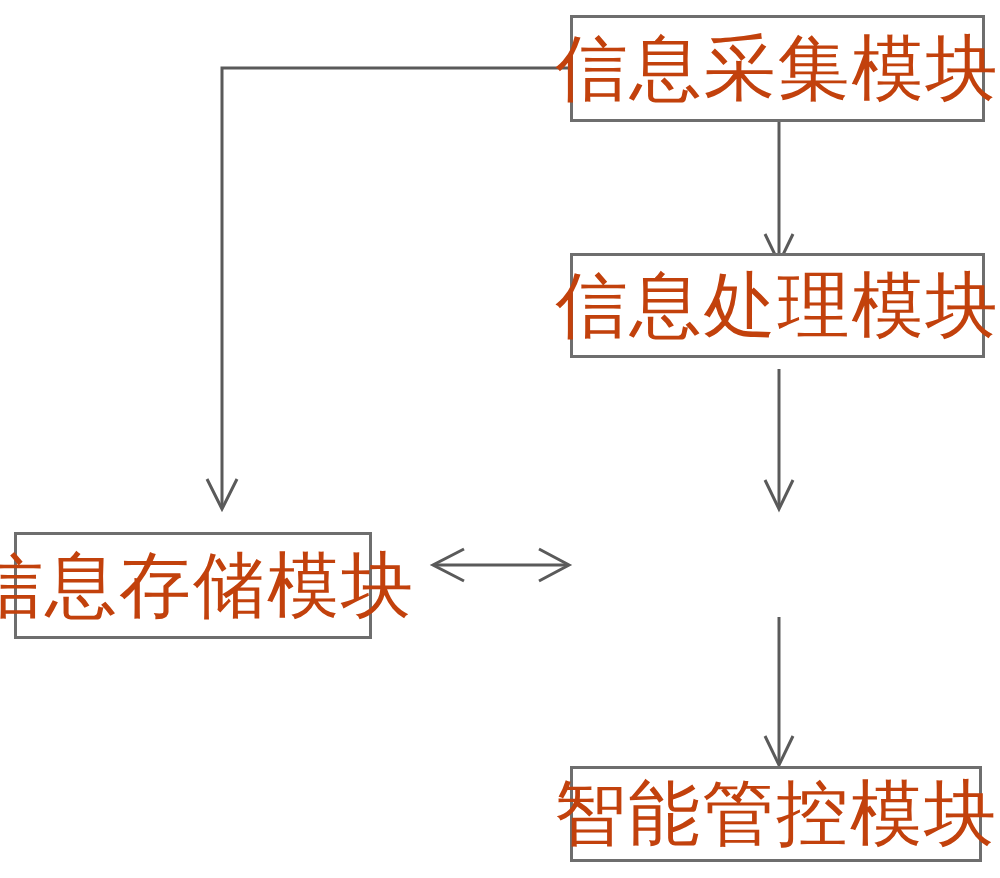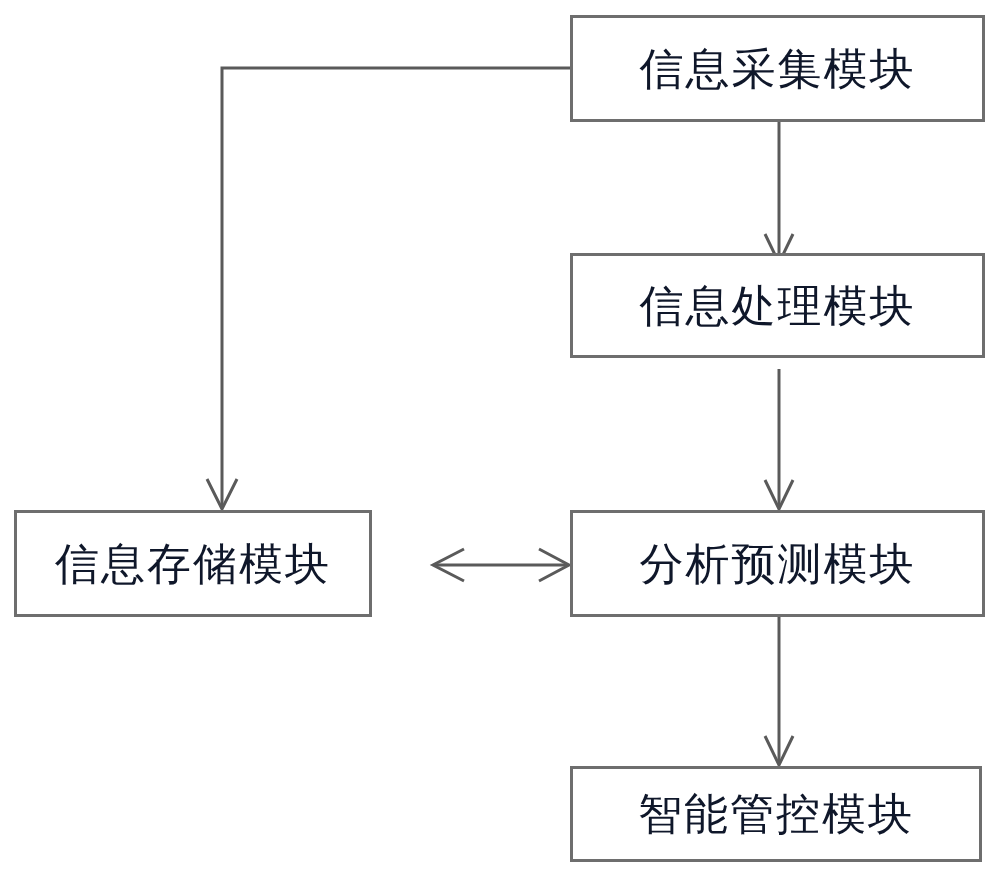--- a/index.html
+++ b/index.html
@@ -30,33 +30,33 @@
     position: absolute;
     box-sizing: border-box;
     border: 3px solid #6e6e6e;
     background: #ffffff;
     display: flex;
     align-items: center;
     justify-content: center;
     z-index: 2;
   }
   .node-label {
-    font-family: Liberation Sans, sans-serif;
-    font-size: 44px;
+    font-family: Liberation Serif, serif;
+    font-size: 72px;
     line-height: 1;
-    color: #0f172a;
+    color: #c2410c;
     letter-spacing: 2px;
     white-space: nowrap;
     user-select: none;
   }
   
   #node-collection { left: 570px;  top: 15px;  width: 415px; height: 107px; }
   #node-processing { left: 570px;  top: 253px; width: 415px; height: 105px; }
   #node-analysis   { left: 570px;  top: 510px; width: 415px; height: 107px; }
-  #node-storage    { left: 14px;   top: 510px; width: 358px; height: 107px; }
+  #node-storage    { left: 14px;   top: 532px; width: 358px; height: 107px; }
   #node-control    { left: 570px;  top: 766px; width: 412px; height: 96px;  }
 </style>
 </head>
 <body>
 
 <div id="diagram-root">
 
   <svg id="diagram-svg" viewBox="0 0 1000 878" xmlns="http://www.w3.org/2000/svg">
 
     <g>
@@ -87,23 +87,20 @@
   </svg>
 
   <div class="node-box" id="node-collection">
     <span class="node-label">信息采集模块</span>
   </div>
 
   <div class="node-box" id="node-processing">
     <span class="node-label">信息处理模块</span>
   </div>
 
-  <div class="node-box" id="node-analysis">
-    <span class="node-label">分析预测模块</span>
-  </div>
 
   <div class="node-box" id="node-storage">
     <span class="node-label">信息存储模块</span>
   </div>
 
   <div class="node-box" id="node-control">
     <span class="node-label">智能管控模块</span>
   </div>
 
 </div>

